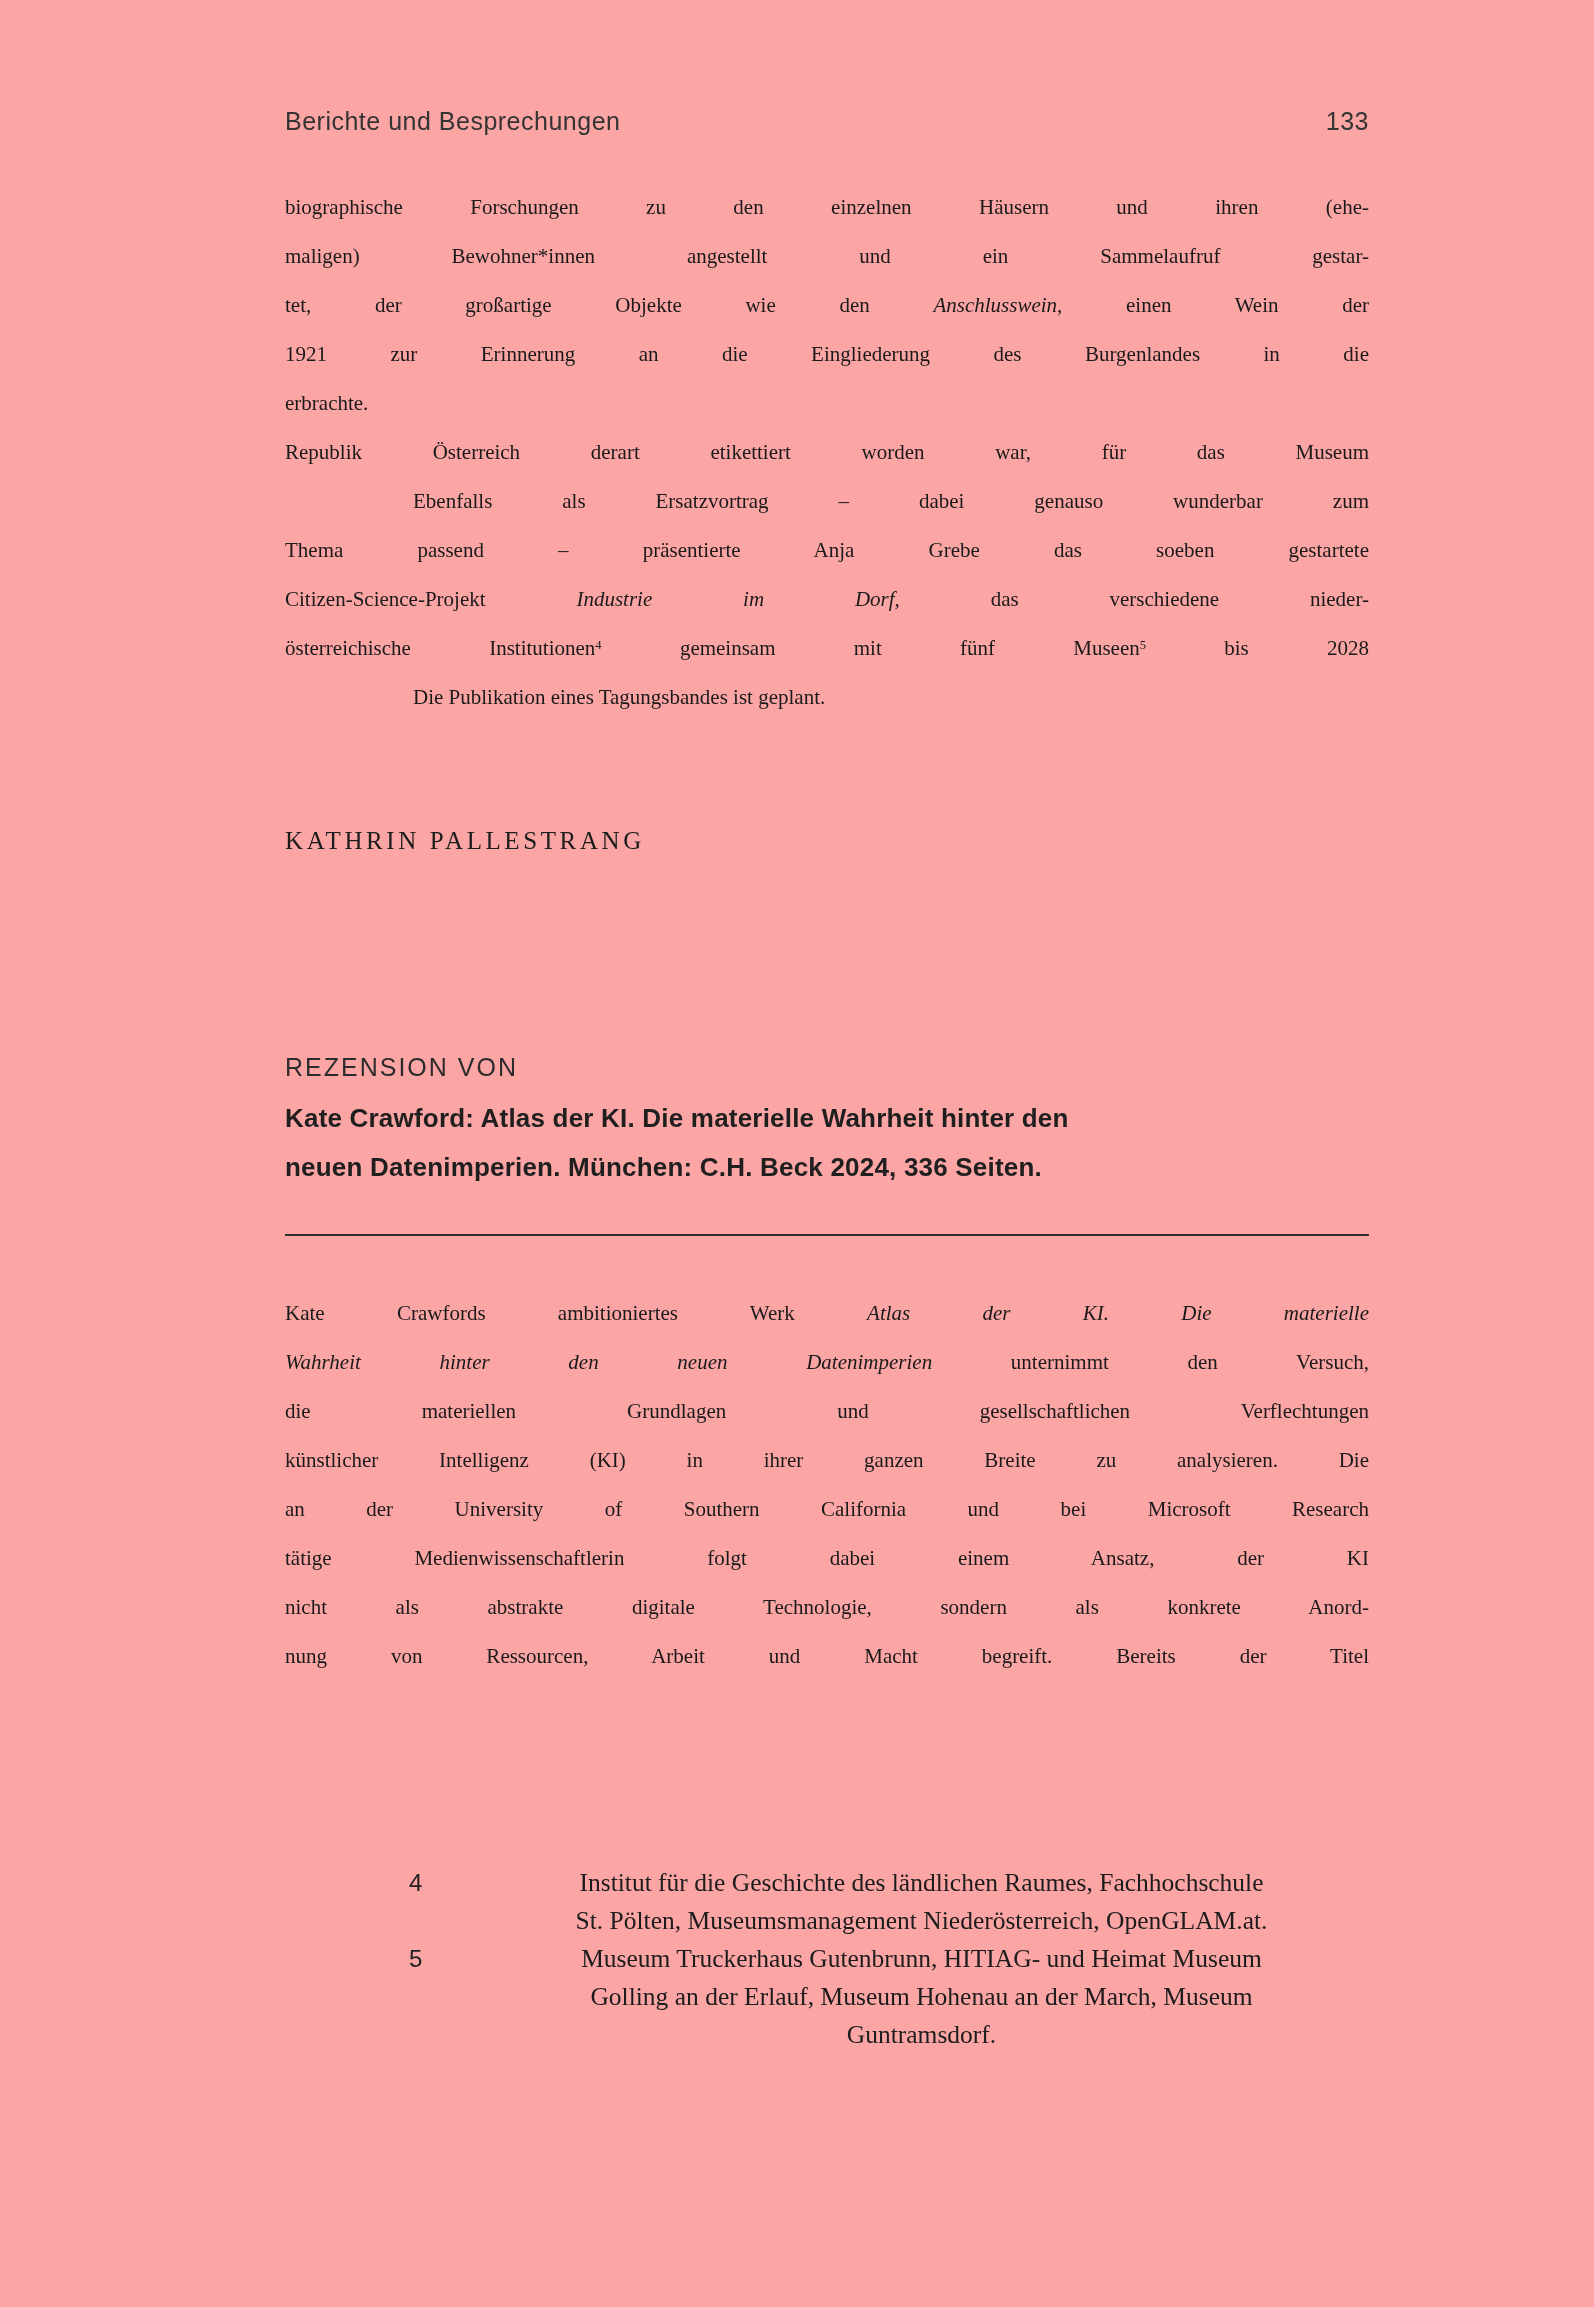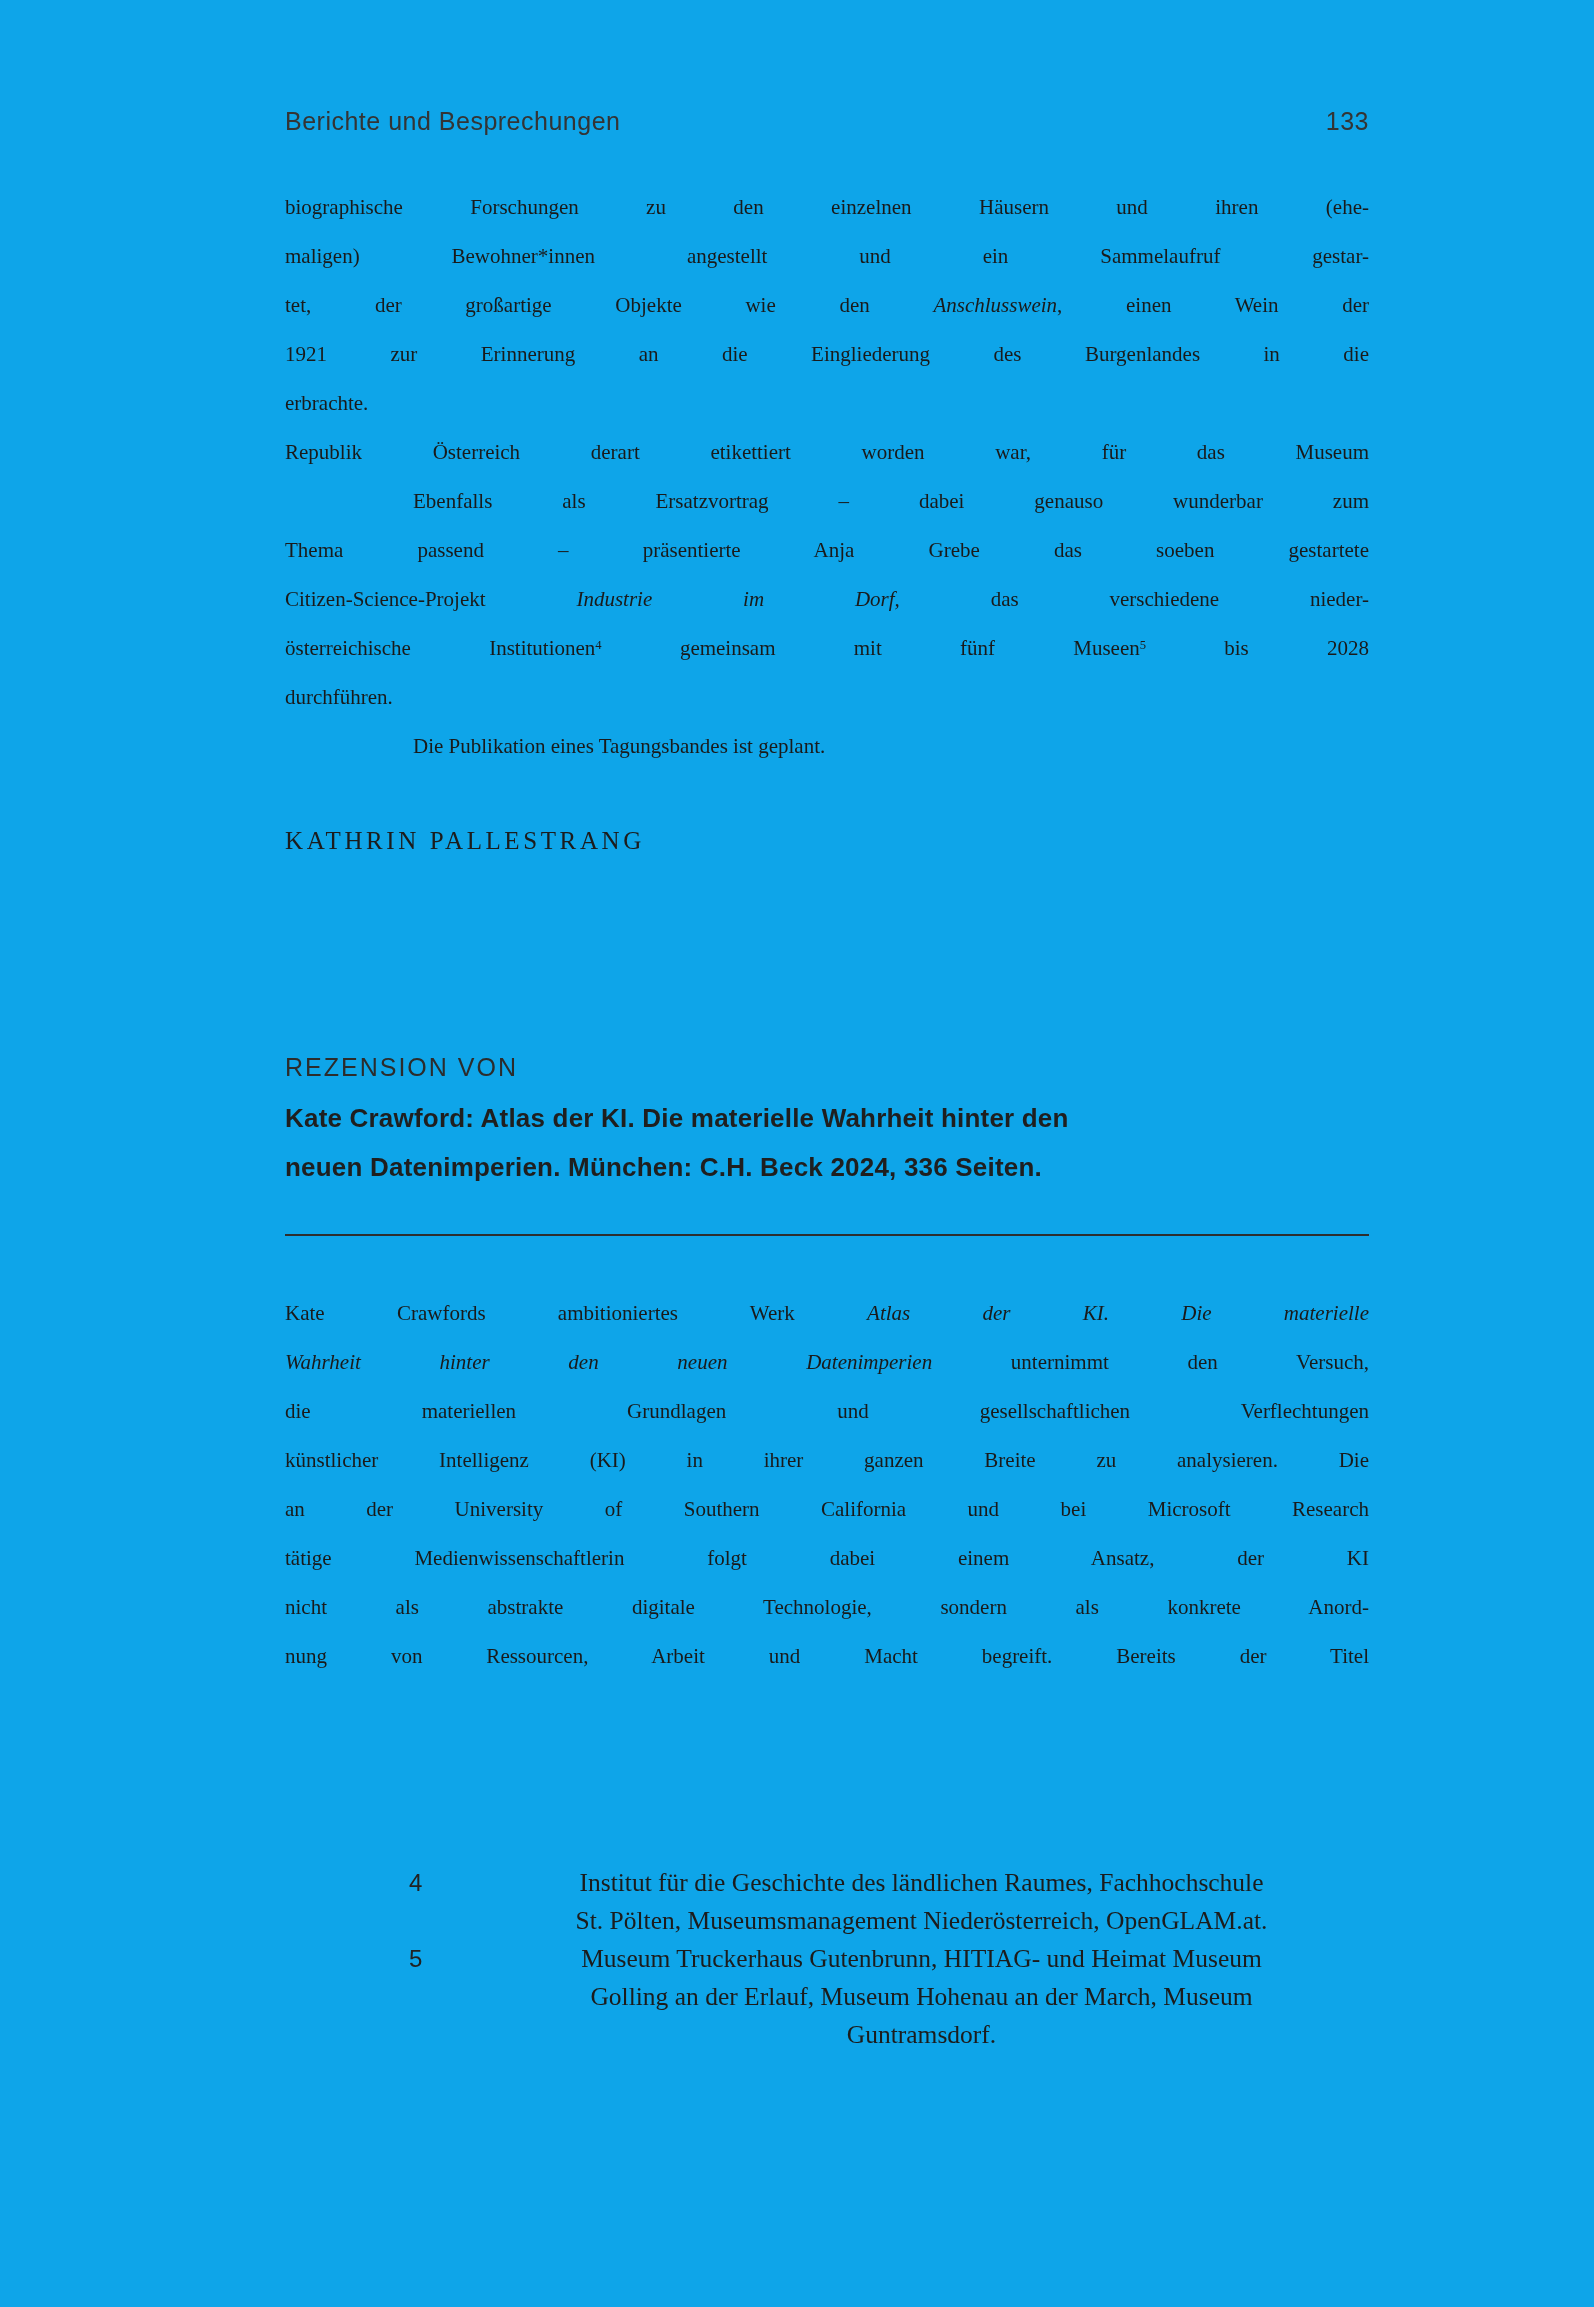--- a/index.html
+++ b/index.html
@@ -1,21 +1,21 @@
 <!DOCTYPE html>
 <html style="font-size:12.8px"><head>
 <meta charset="utf-8">
 <style>
   * { margin: 0; padding: 0; box-sizing: border-box; }
   html, body { background: #ffffff; }
   .page {
     position: relative;
     width: 1595px;
     height: 2307px;
-    background: #0ea5e9;
+    background: #fca5a5;
     font-family: "Liberation Serif", serif;
     color: #1c1c1c;
     overflow: hidden;
   }
   .header {
     position: absolute;
     left: 285px;
     top: 108px;
     width: 1084px;
     display: flex;
@@ -133,21 +133,20 @@
         <div class="tline"><span>tet, der großartige Objekte wie den </span><span class="it">Anschlusswein</span><span>, einen Wein der</span></div>
         <div class="tline"><span>1921 zur Erinnerung an die Eingliederung des Burgenlandes in die</span></div>
         <div class="tline lastline"><span>erbrachte.</span></div>
         <div class="tline"><span>Republik Österreich derart etikettiert worden war, für das Museum</span></div>
       </div>
     <div class="para indent">
         <div class="tline"><span>Ebenfalls als Ersatzvortrag – dabei genauso wunderbar zum</span></div>
         <div class="tline"><span>Thema passend – präsentierte Anja Grebe das soeben gestartete</span></div>
         <div class="tline"><span>Citizen-Science-Projekt </span><span class="it">Industrie im Dorf,</span><span> das verschiedene nieder-</span></div>
         <div class="tline"><span>österreichische Institutionen</span><span class="sup">4</span><span> gemeinsam mit fünf Museen</span><span class="sup">5</span><span> bis 2028</span></div>
-        <div class="tline lastline"><span>durchführen.</span></div>
       </div>
     <div class="para indent">
         <div class="tline lastline"><span>Die Publikation eines Tagungsbandes ist geplant.</span></div>
       </div>
   </div>
 
   <div class="author">KATHRIN PALLESTRANG</div>
 
   <div class="kicker">REZENSION VON</div>
 

